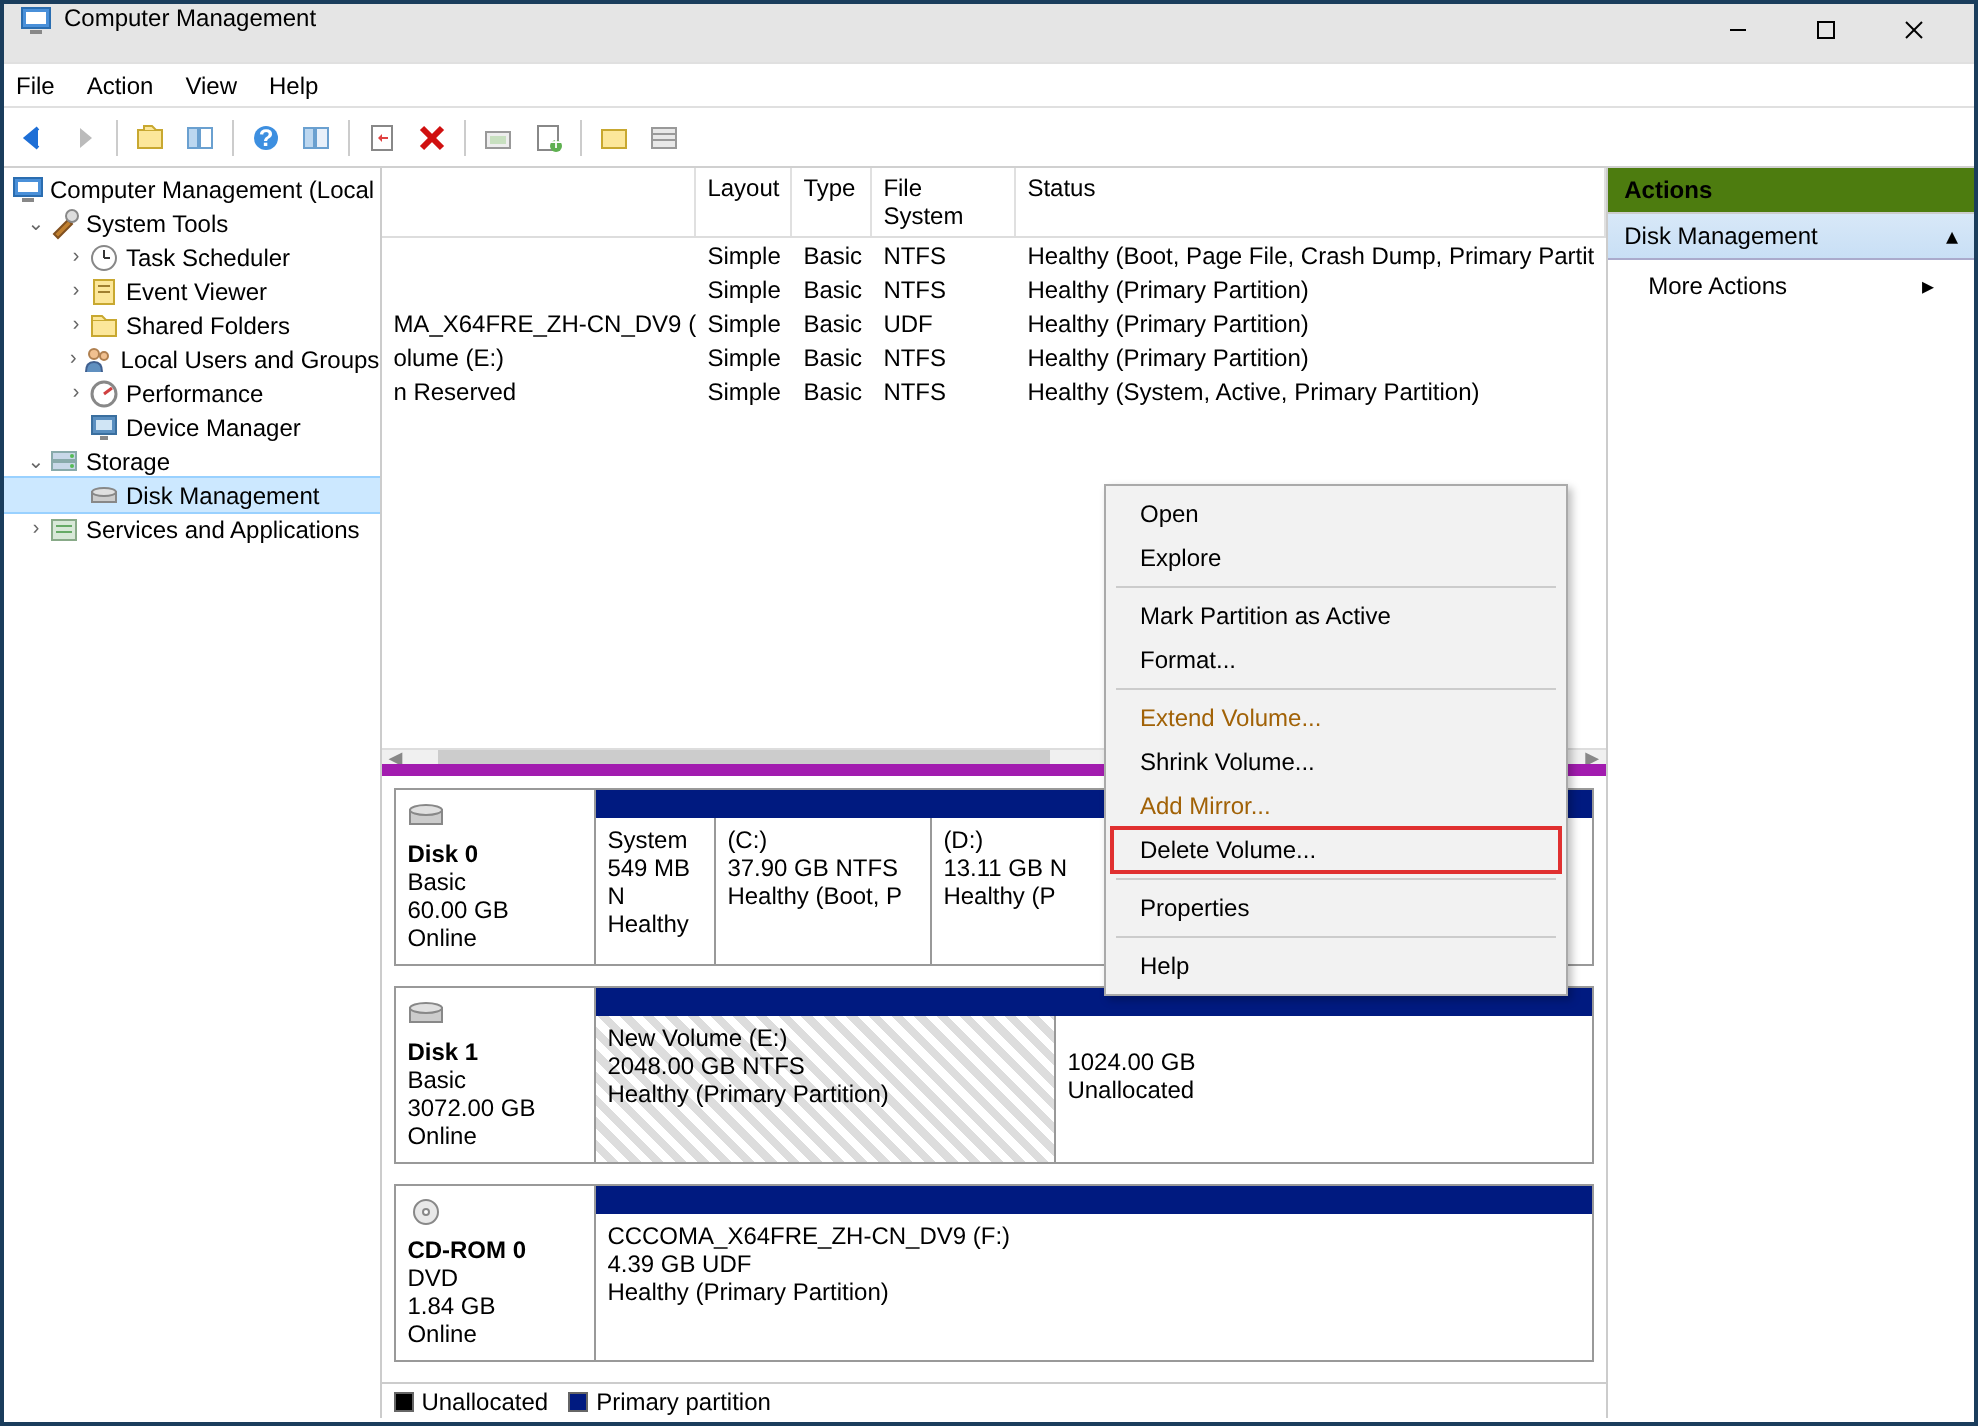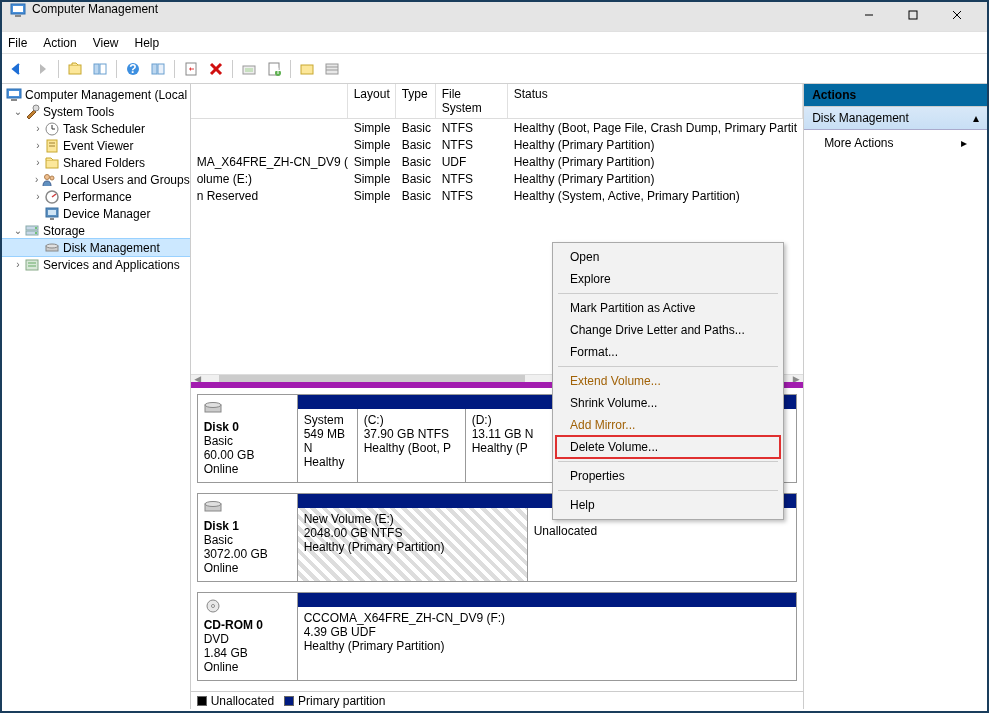--- a/index.html
+++ b/index.html
@@ -66,21 +66,21 @@
 .part .pname { font-weight: normal; }
 .part.selected { background: repeating-linear-gradient(45deg, #fff, #fff 4px, #ddd 4px, #ddd 8px); }
 
 
 .legend { height: 18px; border-top: 1px solid #ccc; display: flex; align-items: center; padding: 0 6px; gap: 4px; }
 .legend .sw { width: 10px; height: 10px; border: 1px solid #666; }
 .legend .sw.black { background: #000; }
 .legend .sw.blue { background: #001a80; }
 
 
-.actions-pane .ap-header { background: #0369a1; padding: 4px 8px; font-weight: bold; border-bottom: 1px solid #ccc; }
+.actions-pane .ap-header { background: #4d7c0f; padding: 4px 8px; font-weight: bold; border-bottom: 1px solid #ccc; }
 .actions-pane .ap-section { background: linear-gradient(#d8e8f8, #c8dff5); padding: 4px 8px; border-bottom: 1px solid #aac; display: flex; justify-content: space-between; }
 .actions-pane .ap-item { padding: 6px 20px; display: flex; justify-content: space-between; }
 
 
 .context-menu { position: absolute; left: 550px; top: 240px; width: 232px; background: #f2f2f2; border: 1px solid #aaa; box-shadow: 2px 2px 4px rgba(0,0,0,0.25); padding: 3px; }
 .context-menu .cm-item { padding: 4px 14px; }
 .context-menu .cm-item.disabled { color: #a16207; }
 .context-menu .cm-sep { height: 1px; background: #ccc; margin: 3px 2px; }
 .context-menu .cm-item.highlight { outline: 2px solid #e03030; outline-offset: -1px; }
 
@@ -406,20 +406,21 @@
         <div class="disk-parts">
           <div class="disk-header-bar"></div>
           <div class="disk-parts-row">
             <div class="part selected" style="width:230px">
                 <div class="pname">New Volume  (E:)</div>
                 <div>2048.00 GB NTFS</div>
                 <div>Healthy (Primary Partition)</div>
               </div>
             <div class="part unalloc" style="flex:1">
                 <div style="height:12px"></div>
+                <div>1024.00 GB</div>
                 <div>Unallocated</div>
               </div>
           </div>
         </div>
       </div>
 
       <div class="disk-row" style="min-height:64px">
         <div class="disk-label">
           <svg class="dicon" viewBox="0 0 18 14">
               <circle cx="9" cy="7" r="6" fill="#e8e8e8" stroke="#888"></circle>
@@ -462,21 +463,20 @@
       <span>▸</span>
     </div>
   </div>
 </div>
 
 <div class="context-menu">
   <div class="cm-item">Open</div>
   <div class="cm-item">Explore</div>
   <div class="cm-sep"></div>
   <div class="cm-item">Mark Partition as Active</div>
-  <div class="cm-item">Change Drive Letter and Paths...</div>
   <div class="cm-item">Format...</div>
   <div class="cm-sep"></div>
   <div class="cm-item disabled">Extend Volume...</div>
   <div class="cm-item">Shrink Volume...</div>
   <div class="cm-item disabled">Add Mirror...</div>
   <div class="cm-item highlight">Delete Volume...</div>
   <div class="cm-sep"></div>
   <div class="cm-item">Properties</div>
   <div class="cm-sep"></div>
   <div class="cm-item">Help</div>

